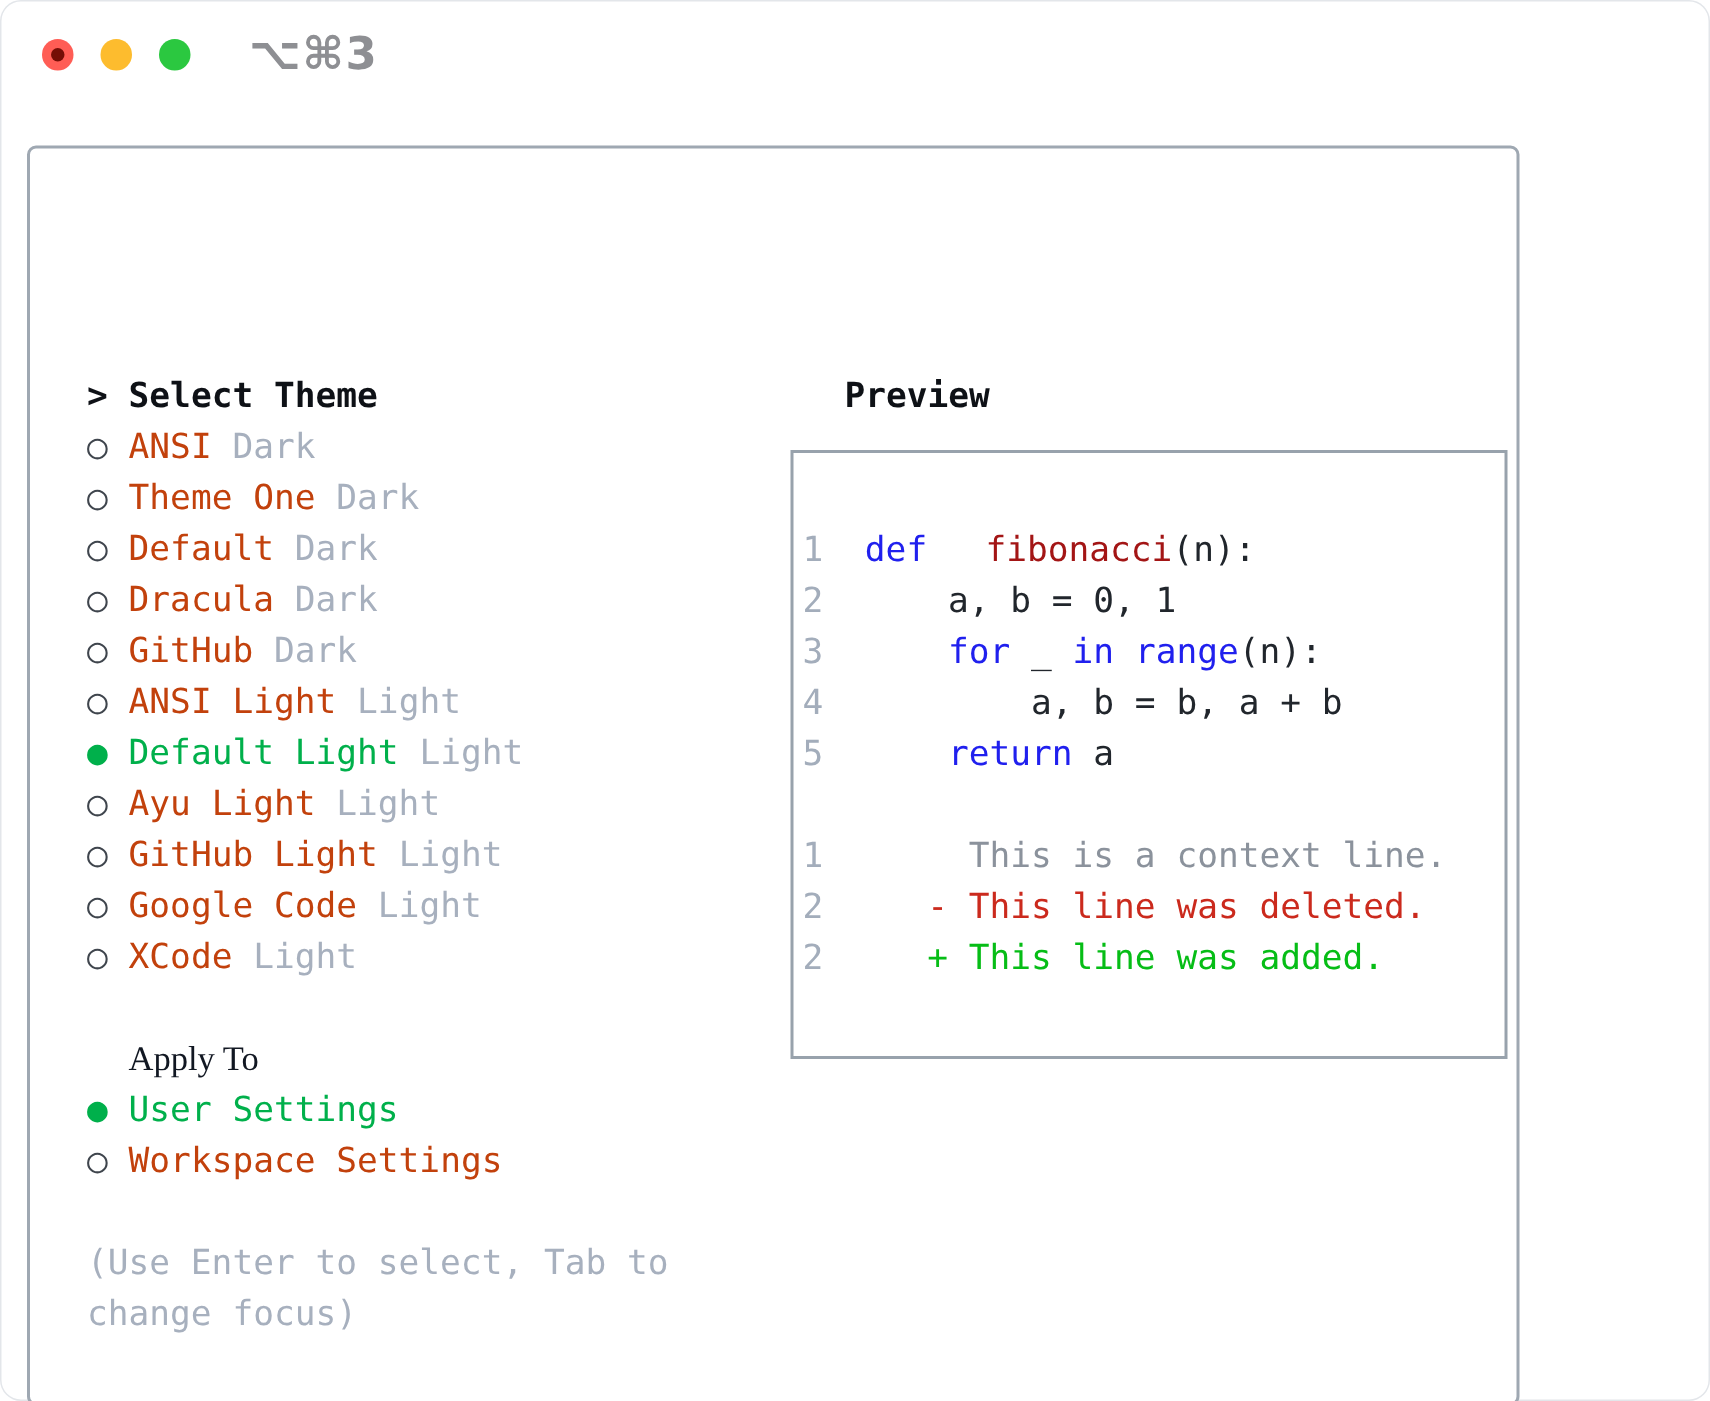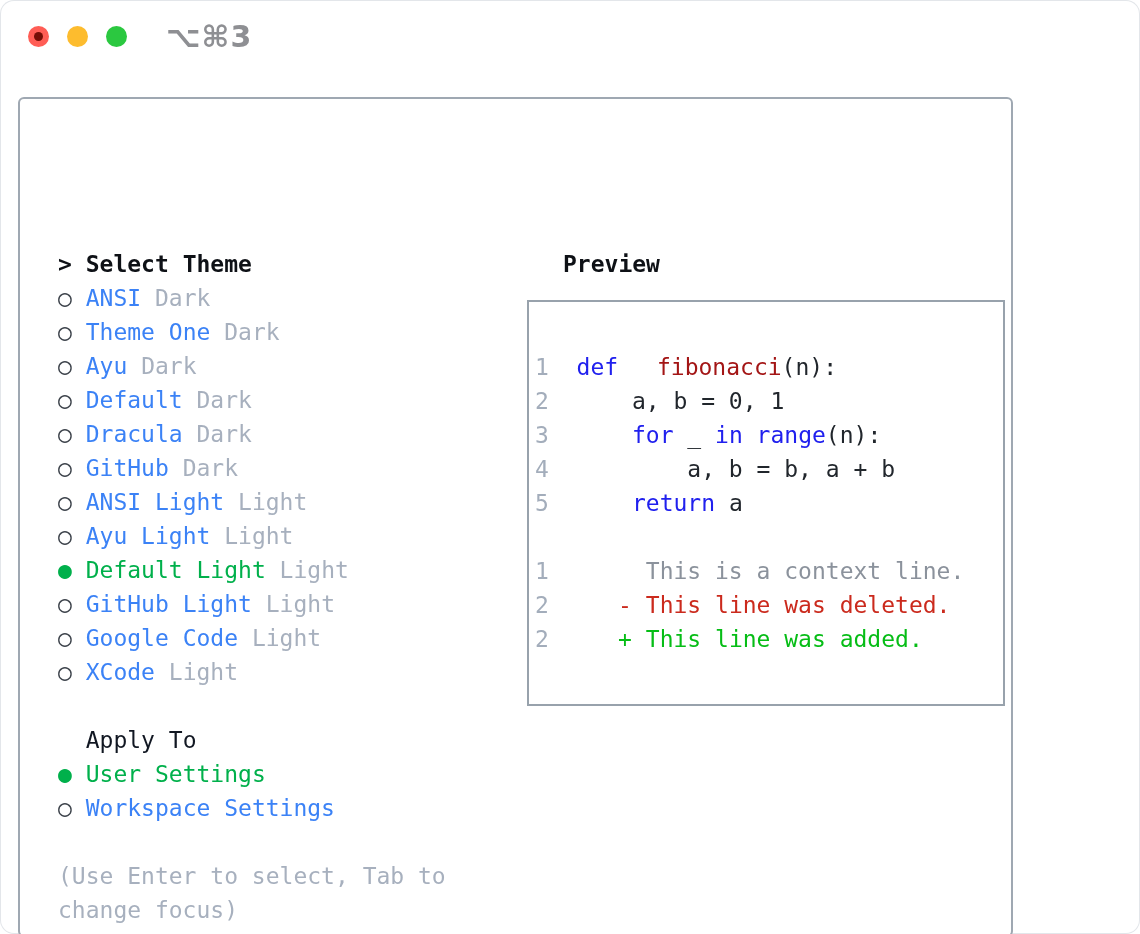--- a/index.html
+++ b/index.html
@@ -30,25 +30,25 @@
     position:absolute;left:18px;top:97px;width:995px;height:840px;
     border:2px solid #9fa8b2;border-radius:6px;box-sizing:border-box;background:#fff;
   }
   
   .left-col{position:absolute;left:38px;top:148px;font-size:23px;line-height:34px;}
   .row{height:34px;white-space:pre;}
   .row.blank{height:34px;}
   .prompt{color:#0e1116;font-weight:bold;}
   .heading{color:#0e1116;font-weight:bold;}
   .bullet{color:#3f454d;}
-  .t-label{color:#3b82f6;}
+  .t-label{color:#c2410c;}
   .t-variant{color:#a7b0be;}
   .theme-row.selected .bullet,
   .theme-row.selected .t-label{color:#00b04b;}
-  .apply-heading{color:#111722;}
+  .apply-heading{color:#111722;font-family:Liberation Serif, serif;}
   .apply-row.selected .bullet,
   .apply-row.selected .t-label{color:#00b04b;}
   .hint{color:#a7b0be;}
   
   .preview-heading{
     position:absolute;left:503px;top:148px;height:34px;line-height:34px;
     font-size:23px;font-weight:bold;color:#0e1116;margin-left:40px;
   }
   .preview-box{
     position:absolute;left:507px;top:201px;width:478px;height:406px;
@@ -74,27 +74,26 @@
   <div class="traffic green"></div>
   <div class="win-title">⌥⌘3</div>
 
   <div class="main-panel">
 
     <div class="left-col">
       <div class="row"><span class="prompt">&gt;</span><span> </span><span class="heading">Select Theme</span></div>
       <div id="theme-list">
           <div class="row theme-row"><span class="bullet">○</span><span> </span><span class="t-label">ANSI</span><span> </span><span class="t-variant">Dark</span></div>
           <div class="row theme-row"><span class="bullet">○</span><span> </span><span class="t-label">Theme One</span><span> </span><span class="t-variant">Dark</span></div>
-          <div class="row theme-row"><span class="bullet">○</span><span> </span><span class="t-label">Ayu</span><span> </span><span class="t-variant">Dark</span></div>
           <div class="row theme-row"><span class="bullet">○</span><span> </span><span class="t-label">Default</span><span> </span><span class="t-variant">Dark</span></div>
           <div class="row theme-row"><span class="bullet">○</span><span> </span><span class="t-label">Dracula</span><span> </span><span class="t-variant">Dark</span></div>
           <div class="row theme-row"><span class="bullet">○</span><span> </span><span class="t-label">GitHub</span><span> </span><span class="t-variant">Dark</span></div>
           <div class="row theme-row"><span class="bullet">○</span><span> </span><span class="t-label">ANSI Light</span><span> </span><span class="t-variant">Light</span></div>
+          <div class="row theme-row selected"><span class="bullet">●</span><span> </span><span class="t-label">Default Light</span><span> </span><span class="t-variant">Light</span></div>
           <div class="row theme-row"><span class="bullet">○</span><span> </span><span class="t-label">Ayu Light</span><span> </span><span class="t-variant">Light</span></div>
-          <div class="row theme-row selected"><span class="bullet">●</span><span> </span><span class="t-label">Default Light</span><span> </span><span class="t-variant">Light</span></div>
           <div class="row theme-row"><span class="bullet">○</span><span> </span><span class="t-label">GitHub Light</span><span> </span><span class="t-variant">Light</span></div>
           <div class="row theme-row"><span class="bullet">○</span><span> </span><span class="t-label">Google Code</span><span> </span><span class="t-variant">Light</span></div>
           <div class="row theme-row"><span class="bullet">○</span><span> </span><span class="t-label">XCode</span><span> </span><span class="t-variant">Light</span></div>
         </div>
       <div class="row blank"> </div>
       <div class="row"><span>  </span><span class="apply-heading">Apply To</span></div>
       <div id="apply-list">
           <div class="row apply-row selected"><span class="bullet">●</span><span> </span><span class="t-label">User Settings</span></div>
           <div class="row apply-row"><span class="bullet">○</span><span> </span><span class="t-label">Workspace Settings</span></div>
         </div>

